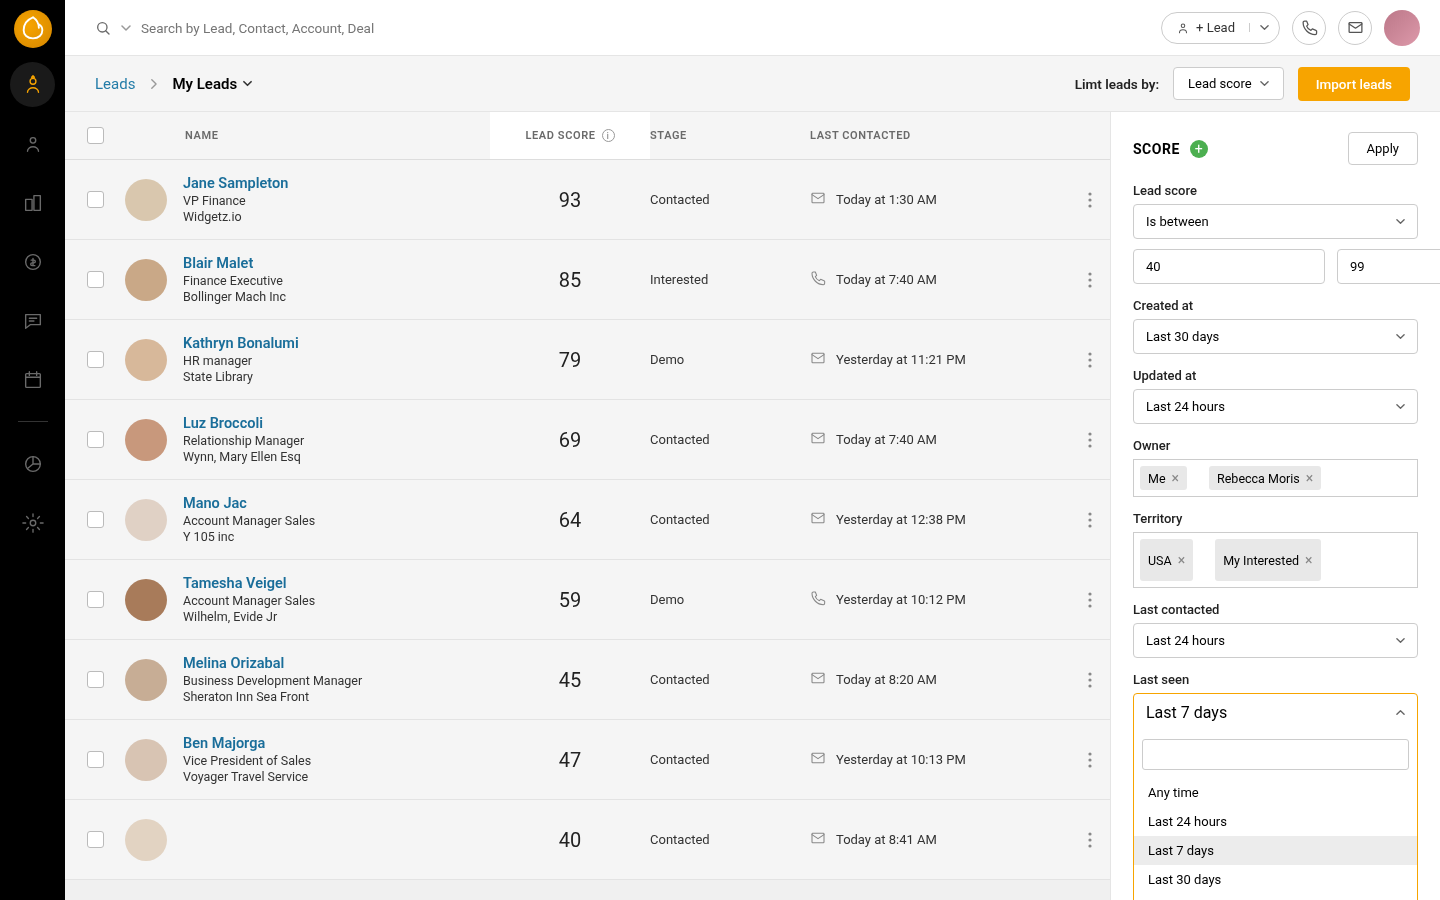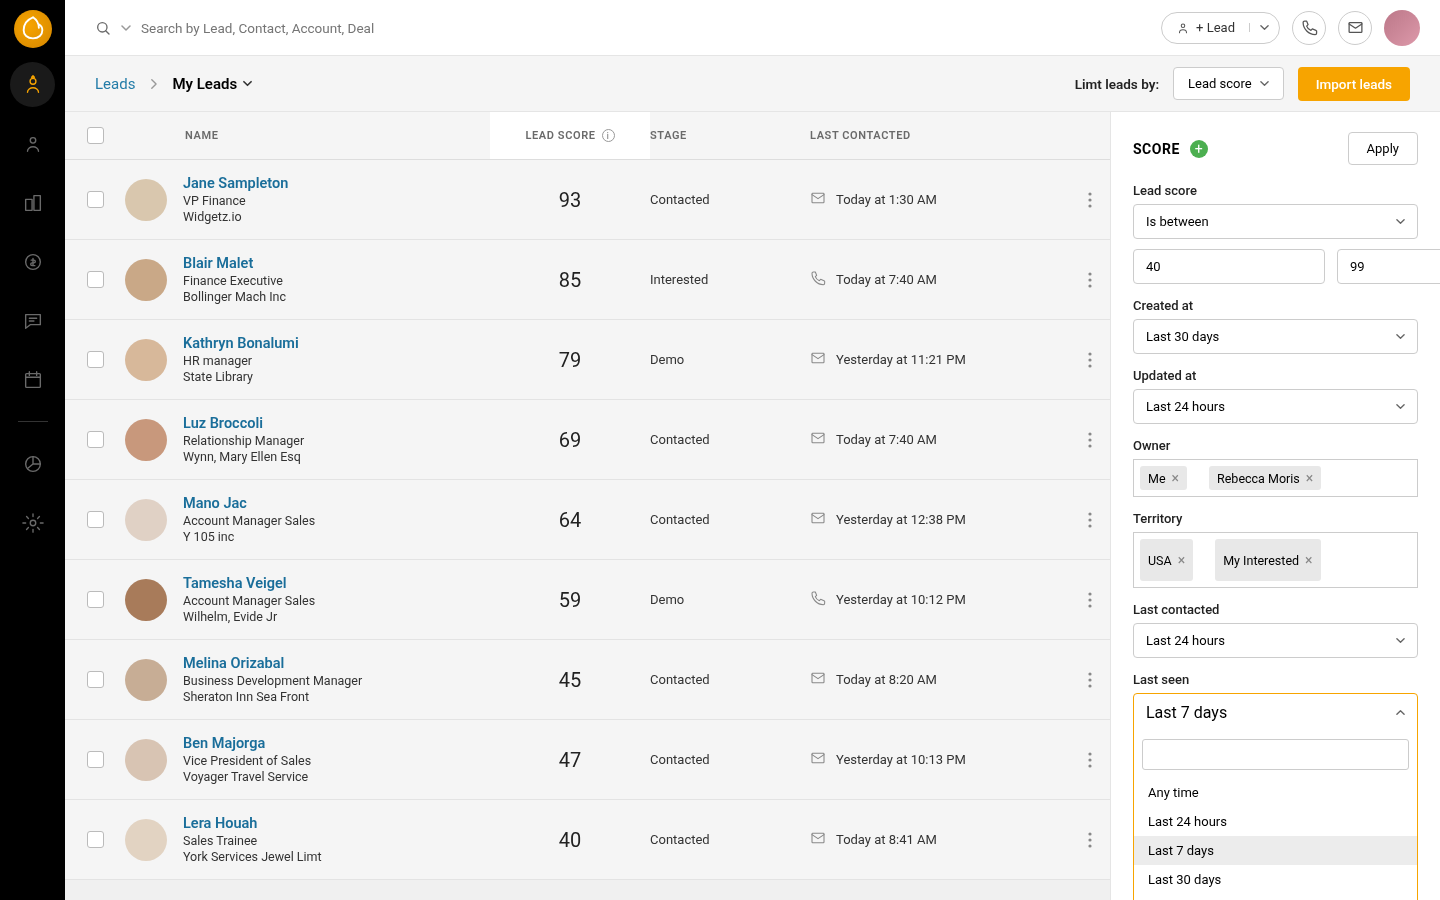--- a/index.html
+++ b/index.html
@@ -441,25 +441,20 @@
                 <circle cx="2" cy="14" r="1.6" fill="#888"></circle>
               </svg>
     </div>
           </div>
           <div class="row">
     <div class="col-check">
               <div class="chk"></div>
             </div>
     <div class="col-name namecell">
       <div class="av" style="background:#e2d3c2"></div>
-      <div class="nameblk">
-        <span class="leadname">Lera Houah</span>
-        <span class="leadsub">Sales Trainee</span>
-        <span class="leadsub">York Services Jewel Limt</span>
-      </div>
     </div>
     <div class="col-score score">40</div>
     <div class="col-stage stage">Contacted</div>
     <div class="col-contact contacted">
       <span><svg viewBox="0 0 24 24" fill="none" stroke="currentColor" stroke-width="1.6">
                   <rect x="3" y="5" width="18" height="14" rx="1"></rect>
                   <path d="M3 7l9 6 9-6"></path>
                 </svg></span>
       <span>Today at 8:41 AM</span>
     </div>

